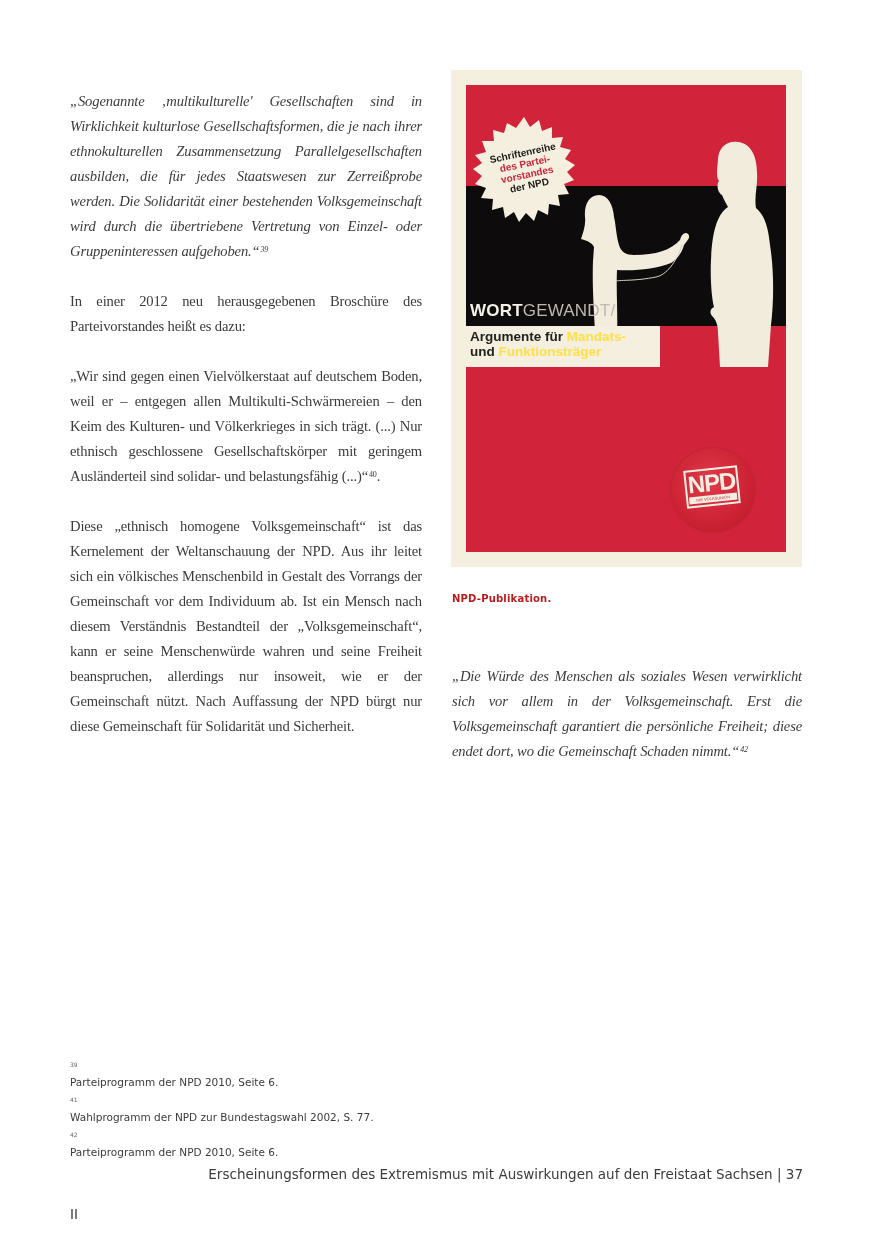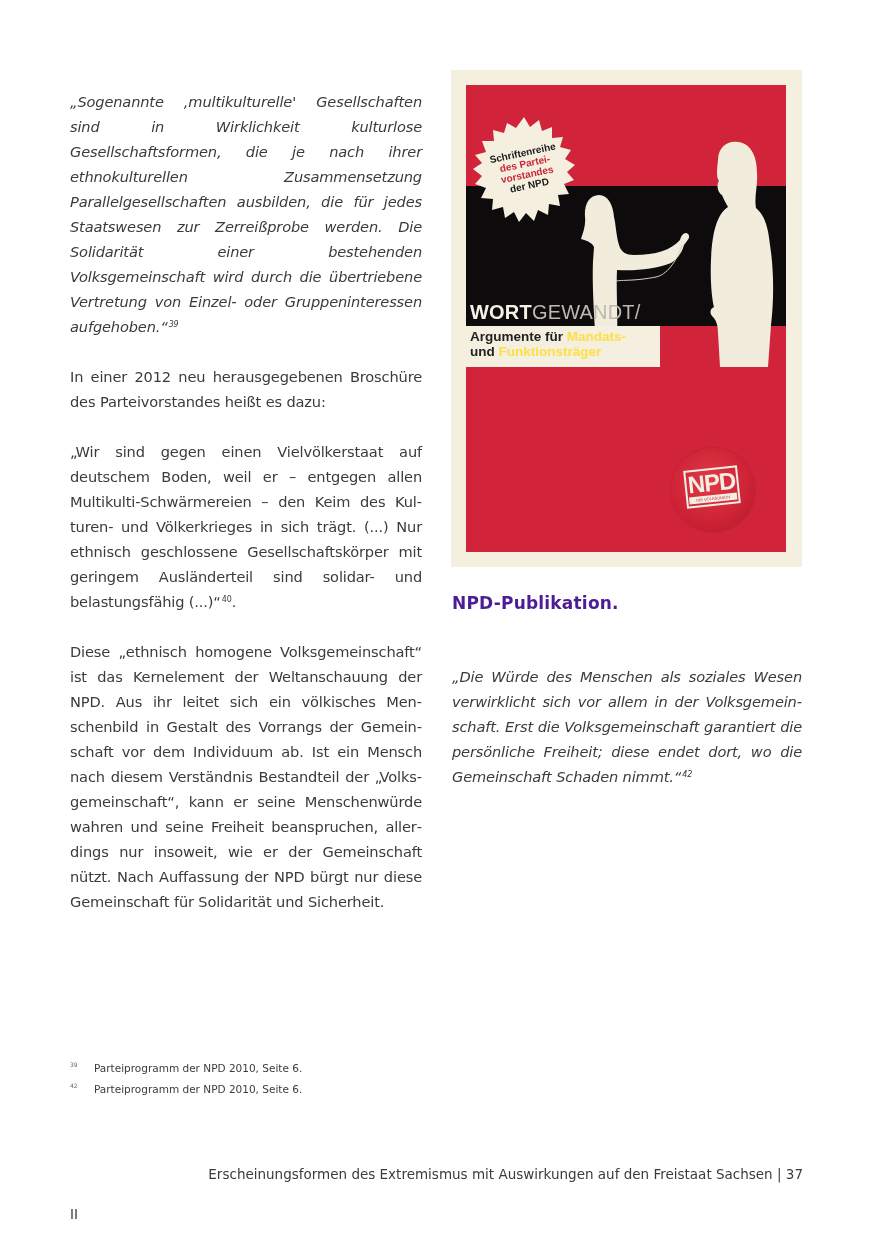--- a/index.html
+++ b/index.html
@@ -1,62 +1,62 @@
 <!DOCTYPE html>
 <html><head>
   <meta charset="utf-8">
   <style>
     html, body { margin: 0; padding: 0; background: #ffffff; }
     body { width: 875px; height: 1241px; position: relative; overflow: hidden;
            font-family: "DejaVu Sans", sans-serif; color: #3b3b3b; }
     .col { position: absolute; width: 352px; font-size: 14.6px; line-height: 25px;
            letter-spacing: -0.15px; }
-    .col p { margin: 0 0 25px 0; text-align: justify; hyphens: manual; }
+    .col p { margin: 0 0 25px 0; text-align: justify; hyphens: manual; font-family: Liberation Serif, serif; }
     .col p.quote { font-style: italic; }
     .col p.last-line-left { text-align-last: left; }
     sup { font-size: 8px; vertical-align: top; position: relative; top: -2px; margin-left: 1px; }
     #left { left: 70px; top: 89px; }
     #right { left: 452px; top: 664px; width: 350px; }
 
     .figure { position: absolute; left: 451px; top: 70px; width: 351px; height: 497px;
               background: #f4efdf; }
     .panel { position: absolute; left: 15px; top: 15px; width: 320px; height: 467px;
              background: #d1243a; overflow: hidden; }
     .band { position: absolute; left: 0; top: 101px; width: 320px; height: 140px; background: #0d0b0b; }
     .badge { position: absolute; left: 2px; top: 30px; width: 112px; height: 112px; }
     .badge-text { position: absolute; left: 10px; top: 62px; width: 100px; text-align: center;
                   transform: rotate(-12deg); font-family: "Liberation Sans", sans-serif;
                   font-weight: bold; font-size: 10px; line-height: 11px; color: #1a1a1a; }
     .badge-text .red { color: #c8253a; }
     .silhouettes { position: absolute; left: 0; top: 0; width: 320px; height: 467px; }
     .title-word { position: absolute; left: 4px; top: 216px; font-family: "Liberation Sans", sans-serif;
-                  font-size: 20px; color: #e9e6dc; letter-spacing: 0.2px; }
+                  font-size: 17px; color: #e9e6dc; letter-spacing: 0.2px; }
     .title-word b { font-weight: bold; color: #f4f1e6; }
     .title-word .thin { color: #bdb9b0; font-weight: normal; }
     .subtitle-box { position: absolute; left: 0; top: 241px; width: 194px; height: 41px; background: #f4efdf; }
     .subtitle { position: absolute; left: 4px; top: 244px; font-family: "Liberation Sans", sans-serif;
                 font-weight: bold; font-size: 13.5px; line-height: 15px; color: #222; }
     .subtitle .red { color: #fde047; }
     .npd-circle { position: absolute; left: 205px; top: 363px; width: 84px; height: 84px; border-radius: 50%;
                   background: radial-gradient(circle at 45% 40%, #e23a4a 0%, #cc2233 60%, #b11a2a 100%);
                   box-shadow: 0 0 2px rgba(0,0,0,0.25); }
     .npd-logo { position: absolute; left: 14px; top: 20px; width: 54px; height: 38px; border: 2px solid #f3eee2;
                 transform: rotate(-6deg); box-sizing: border-box; }
     .npd-logo-text { position: absolute; left: 0; top: 1px; width: 50px; text-align: center;
                      font-family: "Liberation Sans", sans-serif; font-weight: bold; font-size: 24px;
                      line-height: 24px; color: #f3eee2; letter-spacing: -1px; }
     .npd-logo-sub { position: absolute; left: 1px; top: 25px; width: 48px; height: 7px; background: #f3eee2;
                     font-family: "Liberation Sans", sans-serif; font-size: 4px; line-height: 7px;
                     color: #c8253a; text-align: center; overflow: hidden; white-space: nowrap; }
 
     .caption { position: absolute; left: 452px; top: 593px; font-family: "DejaVu Sans", sans-serif;
-               font-weight: bold; font-size: 17px; color: #4c1d95; letter-spacing: 0.2px; }
+               font-weight: bold; font-size: 10px; color: #b91c1c; letter-spacing: 0.2px; }
 
     .footnotes { position: absolute; left: 70px; top: 1058px; font-size: 10.5px; line-height: 21px; color: #3b3b3b; }
-    .fn { display: flex; }
+    .fn { display: flex; flex-direction: column; }
     .fn-num { width: 24px; font-size: 6px; line-height: 14px; color: #666; }
     .footer { position: absolute; left: 70px; top: 1166px; width: 733px; font-size: 13.5px; color: #3b3b3b; }
     .footer-left { position: absolute; left: 0; top: 8px; margin-top: 32px; }
     .footer-right { position: absolute; right: 0; top: 0; white-space: nowrap; }
   </style>
 </head>
 <body>
 
 <div id="left" class="col">
   <p class="quote last-line-left"><span>„Sogenannte ‚multikulturelle' Gesellschaften sind in Wirklichkeit kulturlose Gesellschaftsformen, die je nach ihrer ethnokulturellen Zusammen­setzung Parallelgesellschaften ausbilden, die für jedes Staatswesen zur Zerreißprobe werden. Die Solidarität einer bestehenden Volksgemeinschaft wird durch die übertriebene Vertretung von Ein­zel- oder Gruppeninteressen aufgehoben.“</span><sup>39</sup></p>
@@ -110,20 +110,24 @@
 <div id="right" class="col">
   <p class="quote last-line-left"><span>„Die Würde des Menschen als soziales Wesen verwirklicht sich vor allem in der Volksgemein­schaft. Erst die Volksgemeinschaft garantiert die persönliche Freiheit; diese endet dort, wo die Gemeinschaft Schaden nimmt.“</span><sup>42</sup></p>
 </div>
 
 <div class="footnotes">
   <div class="fn">
       <span class="fn-num">39</span>
       <span>Parteiprogramm der NPD 2010, Seite 6.</span>
     </div>
   <div class="fn">
+      <span class="fn-num">41</span>
+      <span>Wahlprogramm der NPD zur Bundestagswahl 2002, S. 77.</span>
+    </div>
+  <div class="fn">
       <span class="fn-num">42</span>
       <span>Parteiprogramm der NPD 2010, Seite 6.</span>
     </div>
 </div>
 
 <div class="footer">
   <span class="footer-left">II</span>
   <span class="footer-right">Erscheinungsformen des Extremismus mit Auswirkungen auf den Freistaat Sachsen | 37</span>
 </div>
 

